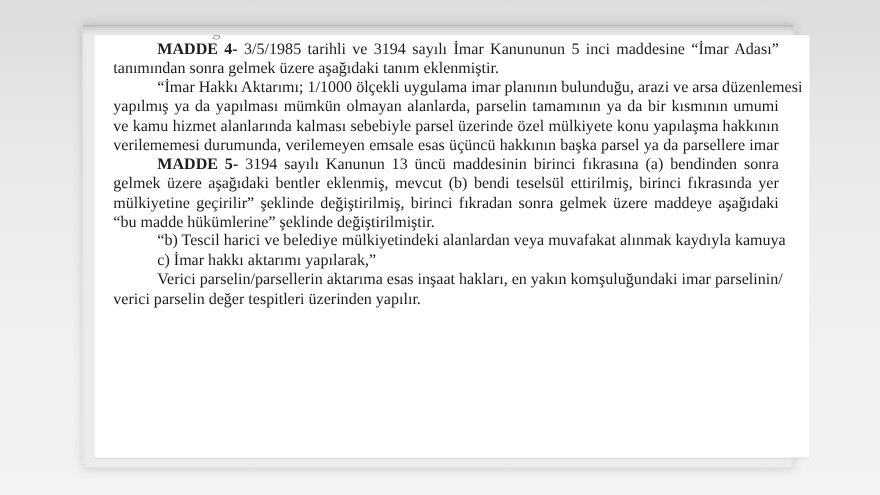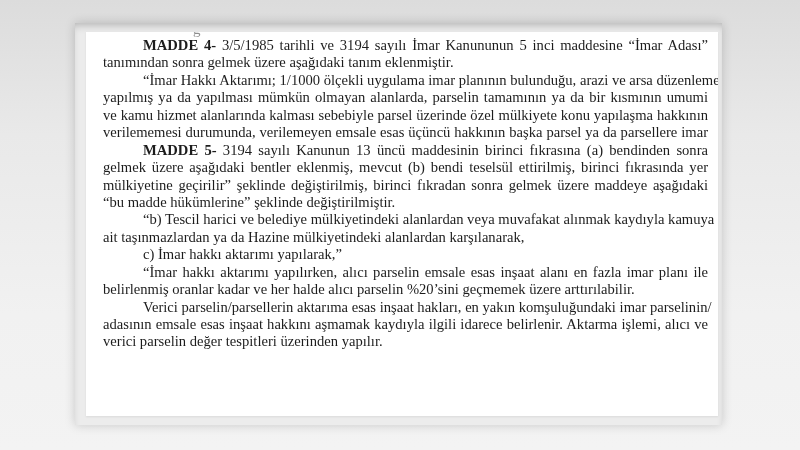--- a/index.html
+++ b/index.html
@@ -25,20 +25,21 @@
     }
     .paper {
       position: absolute;
       left: 86px;
       top: 32px;
       width: 632px;
       height: 384px;
       background: #ffffff;
       overflow: hidden;
       box-shadow: 0 1px 2px rgba(0,0,0,0.08);
+      padding-left: 18px;
     }
     .cutoff {
       position: absolute;
       left: 0;
       right: 0;
       top: -9px;
       height: 12px;
       color: #333;
       font-size: 15px;
       line-height: 12px;
@@ -95,31 +96,25 @@
     </div>
 
     <div>
       <span class="line indent"><span class="article-label">MADDE 5-</span><span> 3194 sayılı Kanunun 13 üncü maddesinin birinci fıkrasına (a) bendinden sonra</span></span>
       <span class="line">gelmek üzere aşağıdaki bentler eklenmiş, mevcut (b) bendi teselsül ettirilmiş, birinci fıkrasında yer</span>
       <span class="line">mülkiyetine geçirilir” şeklinde değiştirilmiş, birinci fıkradan sonra gelmek üzere maddeye aşağıdaki</span>
       <span class="line last">“bu madde hükümlerine” şeklinde değiştirilmiştir.</span>
 
       <div>
         <span class="line indent">“b) Tescil harici ve belediye mülkiyetindeki alanlardan veya muvafakat alınmak kaydıyla kamuya</span>
-        <span class="line last">ait taşınmazlardan ya da Hazine mülkiyetindeki alanlardan karşılanarak,</span>
       </div>
 
       <span class="line indent last">c) İmar hakkı aktarımı yapılarak,”</span>
 
-      <div>
-        <span class="line indent">“İmar hakkı aktarımı yapılırken, alıcı parselin emsale esas inşaat alanı en fazla imar planı ile</span>
-        <span class="line last">belirlenmiş oranlar kadar ve her halde alıcı parselin %20’sini geçmemek üzere arttırılabilir.</span>
-      </div>
 
       <div>
         <span class="line indent">Verici parselin/parsellerin aktarıma esas inşaat hakları, en yakın komşuluğundaki imar parselinin/</span>
-        <span class="line">adasının emsale esas inşaat hakkını aşmamak kaydıyla ilgili idarece belirlenir. Aktarma işlemi, alıcı ve</span>
         <span class="line last">verici parselin değer tespitleri üzerinden yapılır.</span>
       </div>
     </div>
 
   </div>
 </div>
 
 </body></html>

